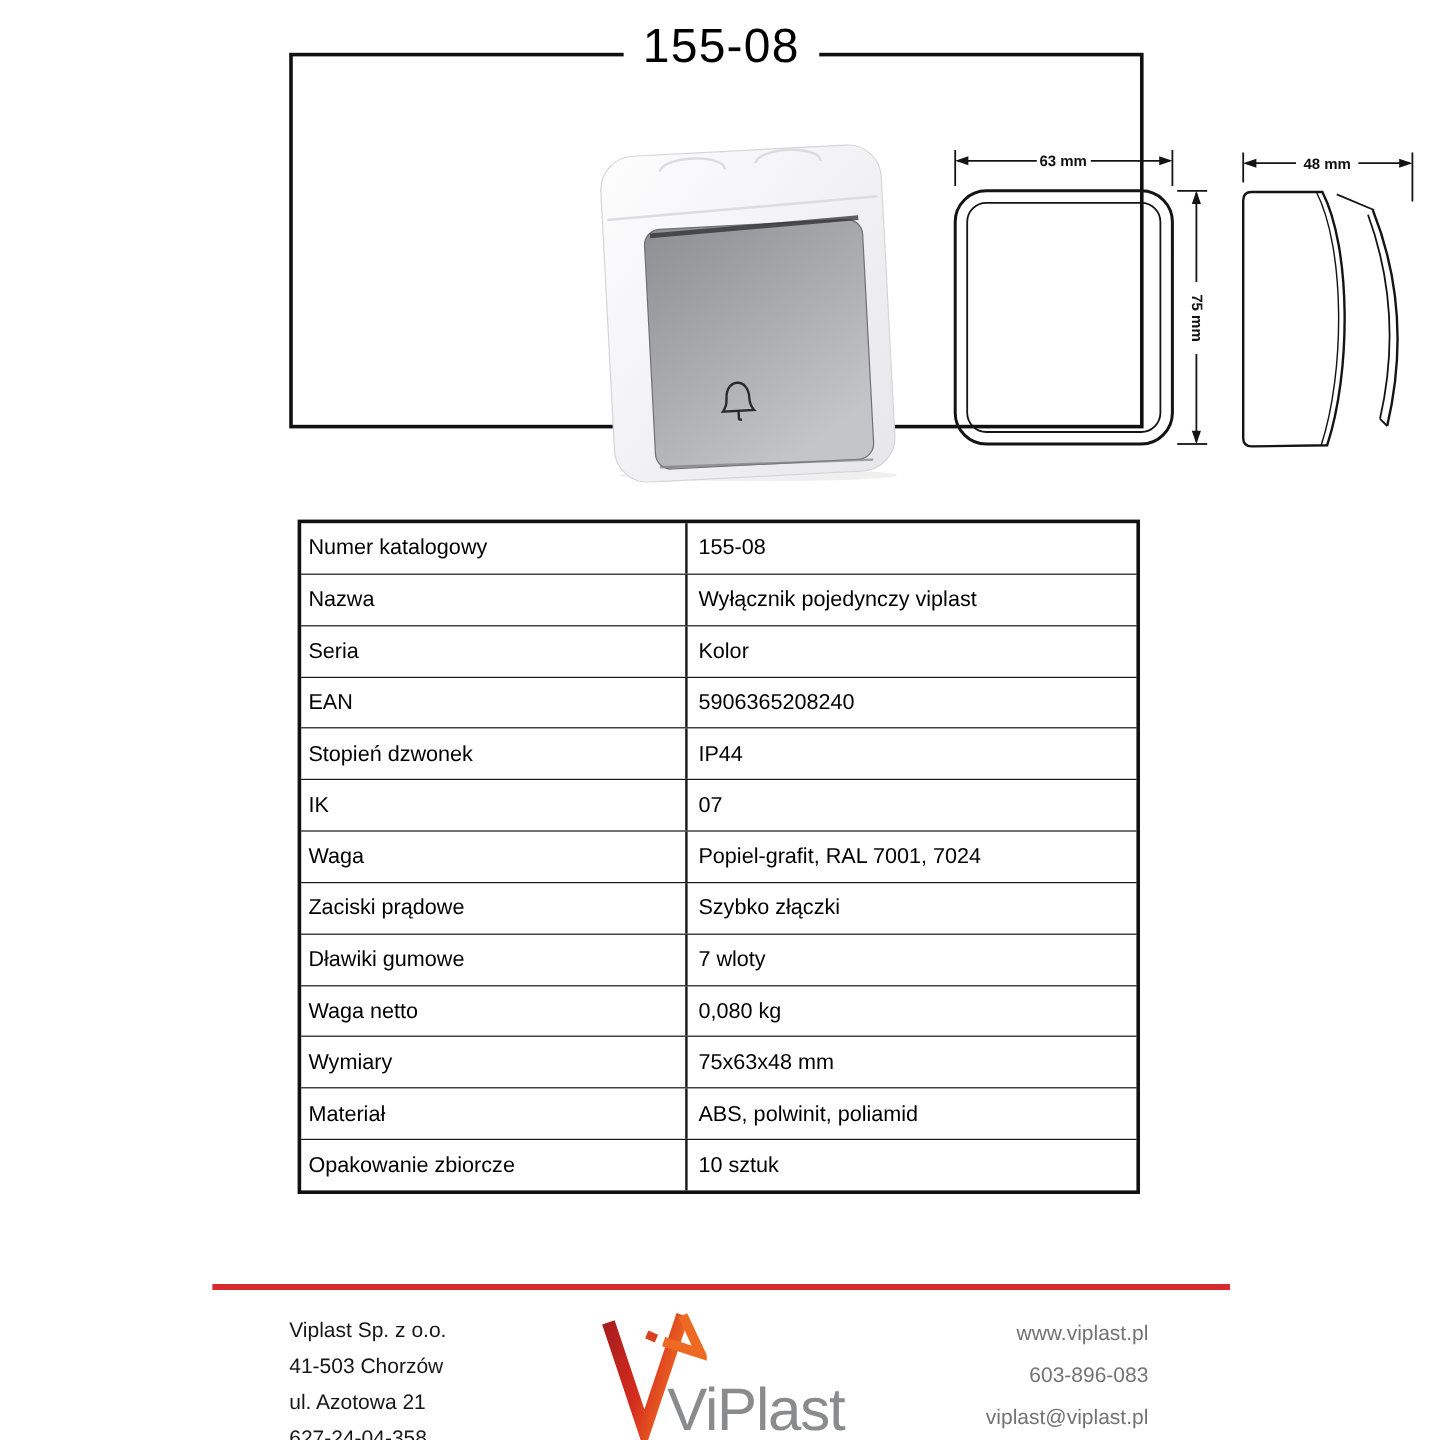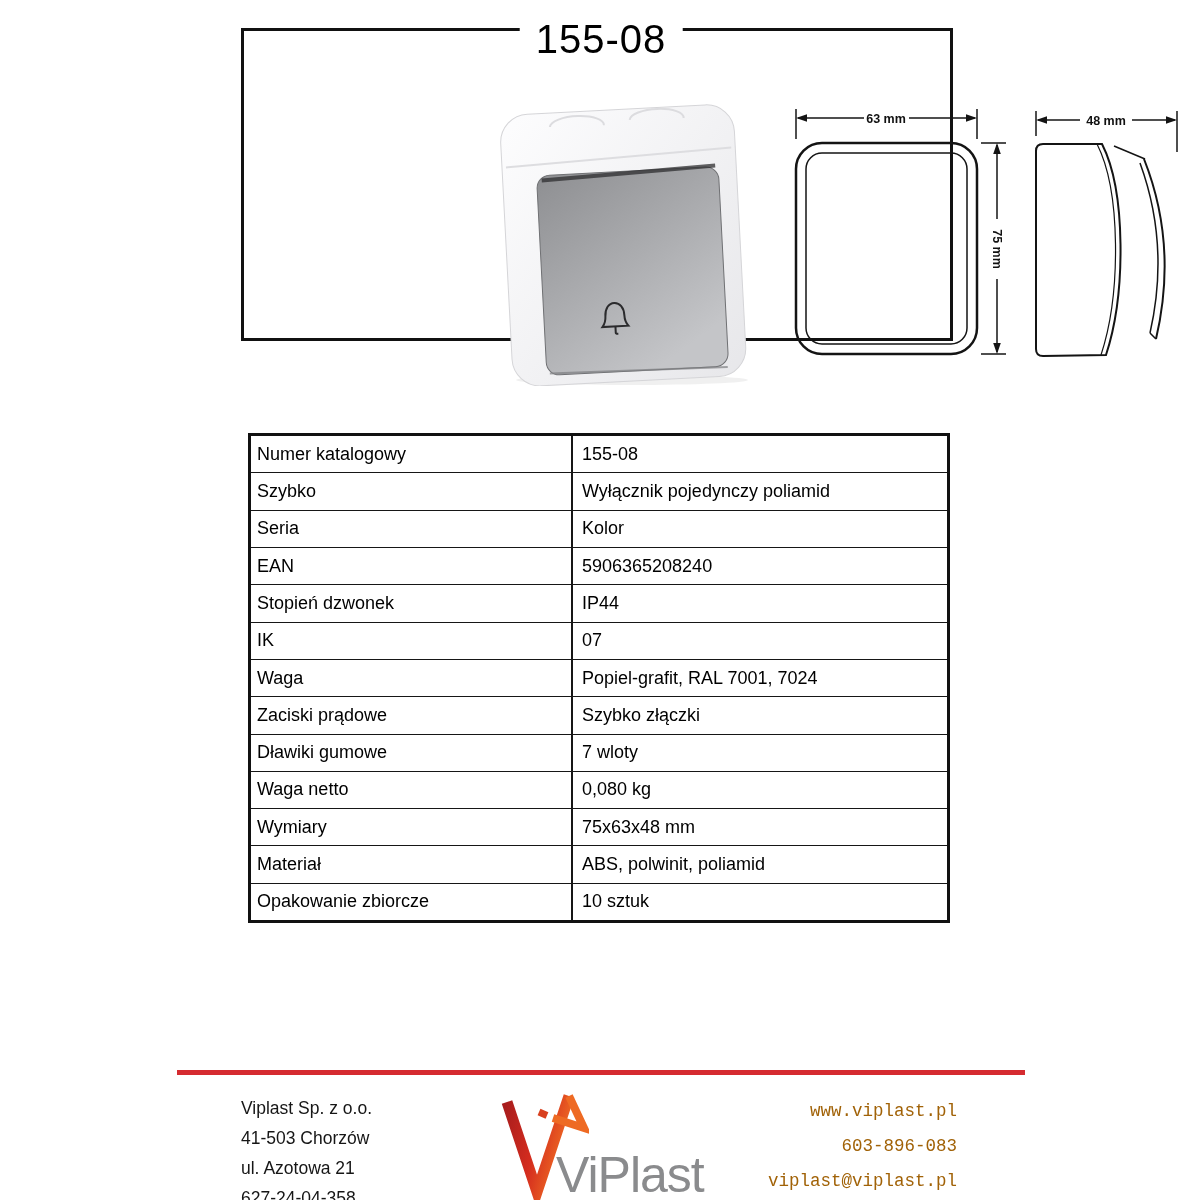--- a/index.html
+++ b/index.html
@@ -2,34 +2,34 @@
 <html><head>
 <meta charset="utf-8">
 <style>
   html,body{margin:0;padding:0;}
   body{
     width:1200px;height:1200px;position:relative;background:#ffffff;
     font-family:"Liberation Sans", sans-serif;color:#000;overflow:hidden;
   }
   
   .product-box{
-    position:absolute;left:241px;top:28px;width:712px;height:313px;
+    position:absolute;left:241px;top:44px;width:712px;height:313px;
     border:3px solid #111;box-sizing:border-box;background:#fff;
   }
   .page-title{
     position:absolute;left:601px;top:39px;transform:translate(-50%,-50%);
     background:#fff;padding:0 16px;font-size:40px;letter-spacing:1px;
     white-space:nowrap;z-index:5;
   }
   .photo-svg{position:absolute;left:246px;top:50px;z-index:1;}
   .drawing-svg{position:absolute;left:540px;top:48px;z-index:1;}
   .dim-text{font-size:12.5px;font-weight:bold;fill:#111;}
   
   .spec-table{
-    position:absolute;left:248px;top:433px;width:702px;height:490px;
+    position:absolute;left:248px;top:433px;width:702px;height:562px;
     border:3px solid #111;box-sizing:border-box;display:flex;flex-direction:column;
     background:#fff;
   }
   .spec-row{flex:1;display:flex;border-bottom:1.5px solid #161616;min-height:0;}
   .spec-row:last-child{border-bottom:none;}
   .spec-label{
     width:322px;border-right:2px solid #161616;box-sizing:border-box;
     display:flex;align-items:center;padding-left:6px;font-size:18px;
   }
   .spec-value{flex:1;display:flex;align-items:center;padding-left:9px;font-size:18px;}
@@ -37,21 +37,21 @@
   .footer-rule{
     position:absolute;left:177px;top:1070px;width:848px;height:5px;
     background:#d52b30;
   }
   .footer-company{
     position:absolute;left:241px;top:1093px;font-size:17.5px;line-height:30px;
     color:#161616;
   }
   .footer-contact{
     position:absolute;right:243px;top:1094px;font-size:17.5px;line-height:35px;
-    text-align:right;color:#a16207;font-family:Liberation Mono, monospace;
+    text-align:right;color:#737373;
   }
   .logo-mark{position:absolute;left:497px;top:1088px;}
   .logo-text{
     position:absolute;left:556px;top:1146px;font-size:50px;color:#8a8b8d;
     letter-spacing:-1px;
   }
 </style>
 </head>
 <body>
 
@@ -133,22 +133,22 @@
     </g>
   </svg>
 </div>
 
 <div class="spec-table">
   <div class="spec-row">
     <div class="spec-label">Numer katalogowy</div>
     <div class="spec-value">155-08</div>
   </div>
   <div class="spec-row">
-    <div class="spec-label">Szybko</div>
-    <div class="spec-value">Wyłącznik pojedynczy poliamid</div>
+    <div class="spec-label">Nazwa</div>
+    <div class="spec-value">Wyłącznik pojedynczy viplast</div>
   </div>
   <div class="spec-row">
     <div class="spec-label">Seria</div>
     <div class="spec-value">Kolor</div>
   </div>
   <div class="spec-row">
     <div class="spec-label">EAN</div>
     <div class="spec-value">5906365208240</div>
   </div>
   <div class="spec-row">

